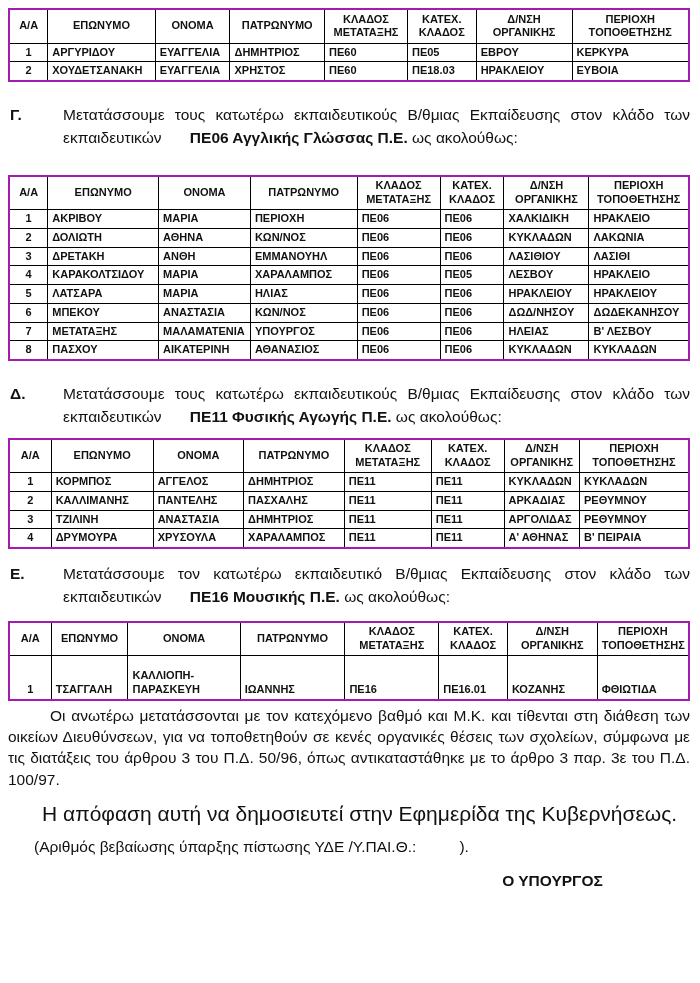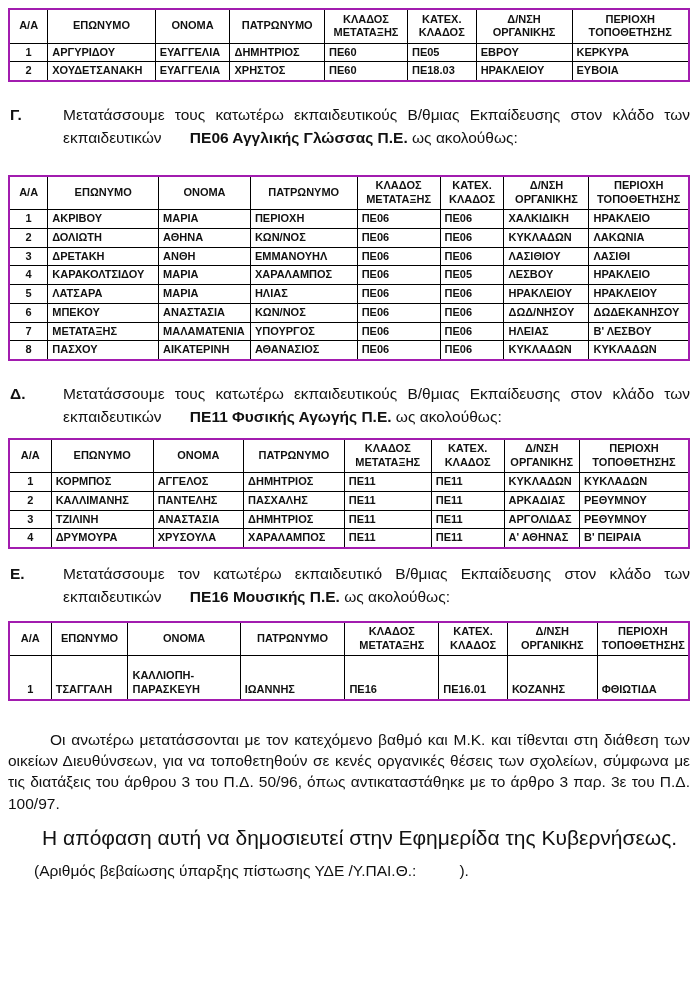--- a/index.html
+++ b/index.html
@@ -59,21 +59,21 @@
   .section {
     position:relative; padding-left:55px;
     margin:21px 10px 0 8px;
     font-size:15.5px; line-height:1.5; text-align:justify;
   }
   .section .label { position:absolute; left:2px; top:0; font-weight:bold; }
   .section b { font-weight:bold;padding-left:24px; }
   .sec-e { margin-top:13px; }
 
   .closing {
-    margin:28px 10px 0 8px; text-indent:42px;
+    margin:4px 10px 0 8px; text-indent:42px;
     font-size:15.5px; line-height:1.38; text-align:justify;
   }
   .publish { margin:10px 10px 0 42px; font-size:21px; line-height:1.35; }
   .credit  { margin:9px 10px 0 34px;  font-size:15.5px; line-height:1.35; white-space:pre; }
 
   
   .sig-block {
     width:275px; margin:14px 10px 0 auto;
     text-align:center; font-weight:bold; font-size:15.5px;
   }
@@ -356,15 +356,16 @@
           <td>ΦΘΙΩΤΙΔΑ</td>
         </tr>
       </tbody>
   </table>
 
   <p class="closing">Οι ανωτέρω μετατάσσονται με τον κατεχόμενο βαθμό και Μ.Κ. και τίθενται στη διάθεση των οικείων Διευθύνσεων, για να τοποθετηθούν σε κενές οργανικές θέσεις  των σχολείων, σύμφωνα με τις διατάξεις του άρθρου 3 του Π.Δ. 50/96, όπως αντικαταστάθηκε με το άρθρο 3  παρ. 3ε του Π.Δ. 100/97.</p>
   <p class="publish">Η απόφαση αυτή να δημοσιευτεί στην Εφημερίδα της Κυβερνήσεως.</p>
   <p class="credit">(Αριθμός βεβαίωσης ύπαρξης πίστωσης ΥΔΕ /Υ.ΠΑΙ.Θ.:          ).</p>
 
   <div class="sig-block">
+    <div>Ο ΥΠΟΥΡΓΟΣ</div>
   </div>
 
 </div>
 
 </body></html>

